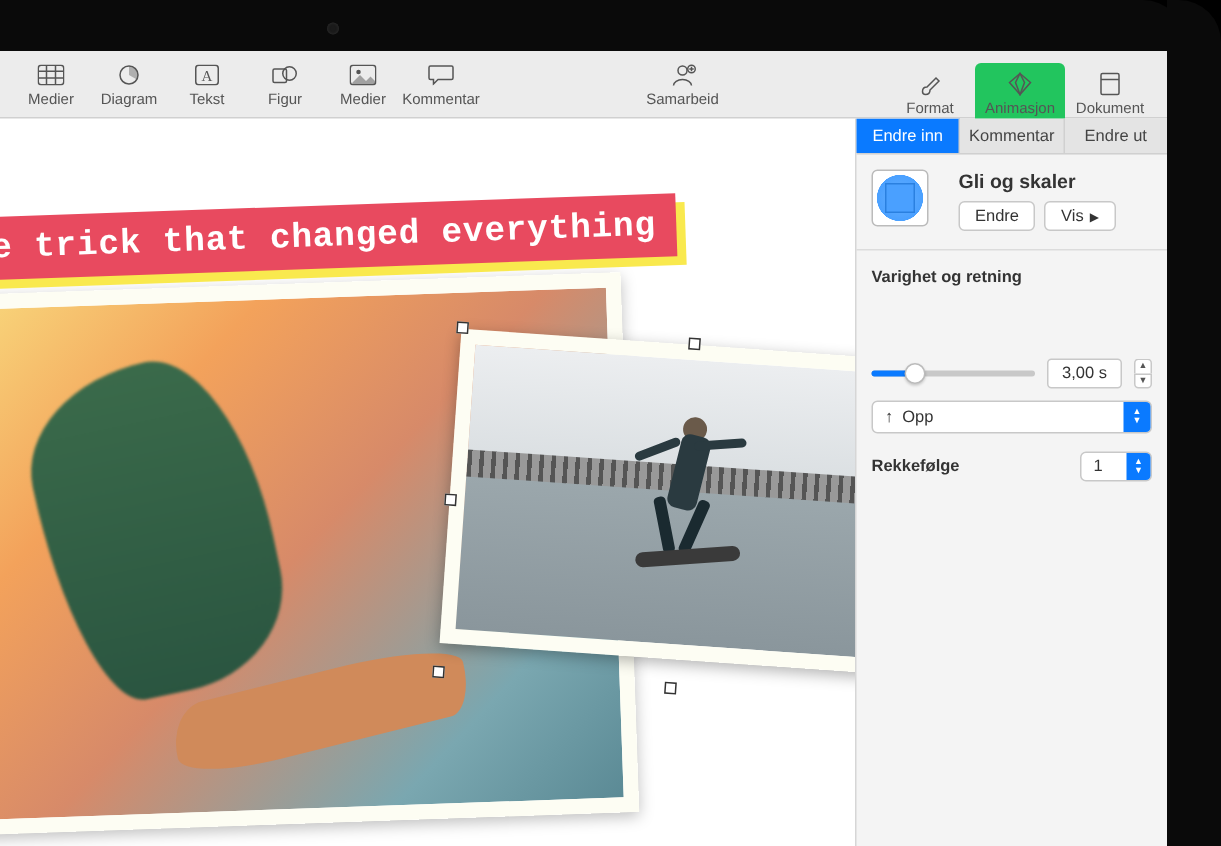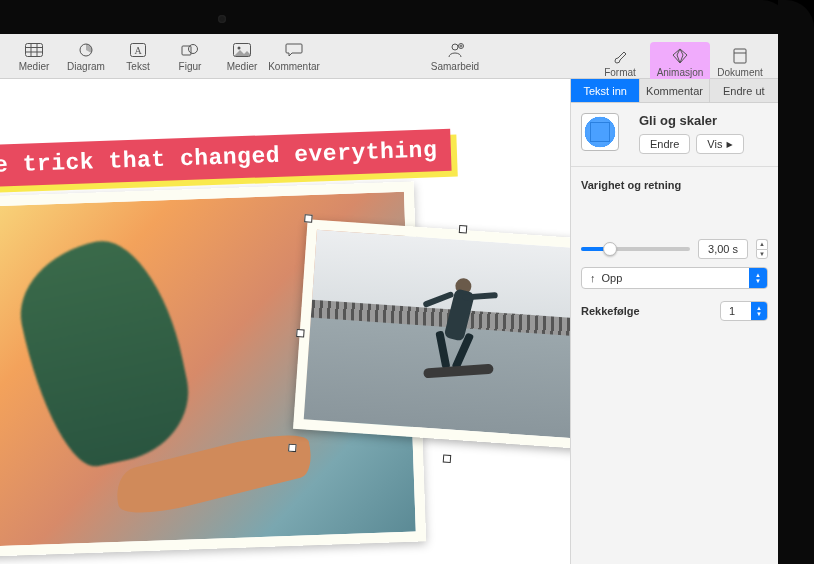--- a/index.html
+++ b/index.html
@@ -69,21 +69,21 @@
     height: 18px;
     display: flex;
     align-items: center;
     justify-content: center;
     color: #555;
   }
   .tb-item span.lbl { margin-top: 2px; font-size: 10px; color:#555;}
   .tb-spacer { flex: 1; }
   .tb-right { display:flex; gap:0;margin-top:13px;}
   .tb-right .tb-item { width: 60px; }
-  .tb-right .tb-item.active { background: #f0abfc; border-radius: 4px; }
+  .tb-right .tb-item.active { background: #22c55e; border-radius: 4px; }
 
   .content {
     flex: 1;
     display: flex;
     overflow: hidden;
   }
 
   
   .canvas {
     flex: 1;
@@ -424,21 +424,21 @@
           <div class="sel-handle h2"></div>
         <div class="sel-handle h4"></div>
         <div class="sel-handle h6"></div>
           <div class="sel-handle h7"></div>
       </div>
       <div class="banner">e trick that changed everything</div>
     </div>
 
     <div class="inspector">
       <div class="insp-tabs">
-        <div class="insp-tab active">Tekst inn</div>
+        <div class="insp-tab active">Endre inn</div>
         <div class="insp-tab">Kommentar</div>
         <div class="insp-tab">Endre ut</div>
       </div>
       <div class="insp-body">
         <div class="insp-header">
           <div class="thumb">
               <div class="thumb-inner"></div>
             </div>
           <div class="insp-header-right">
             <div class="effect-name">Gli og skaler</div>

